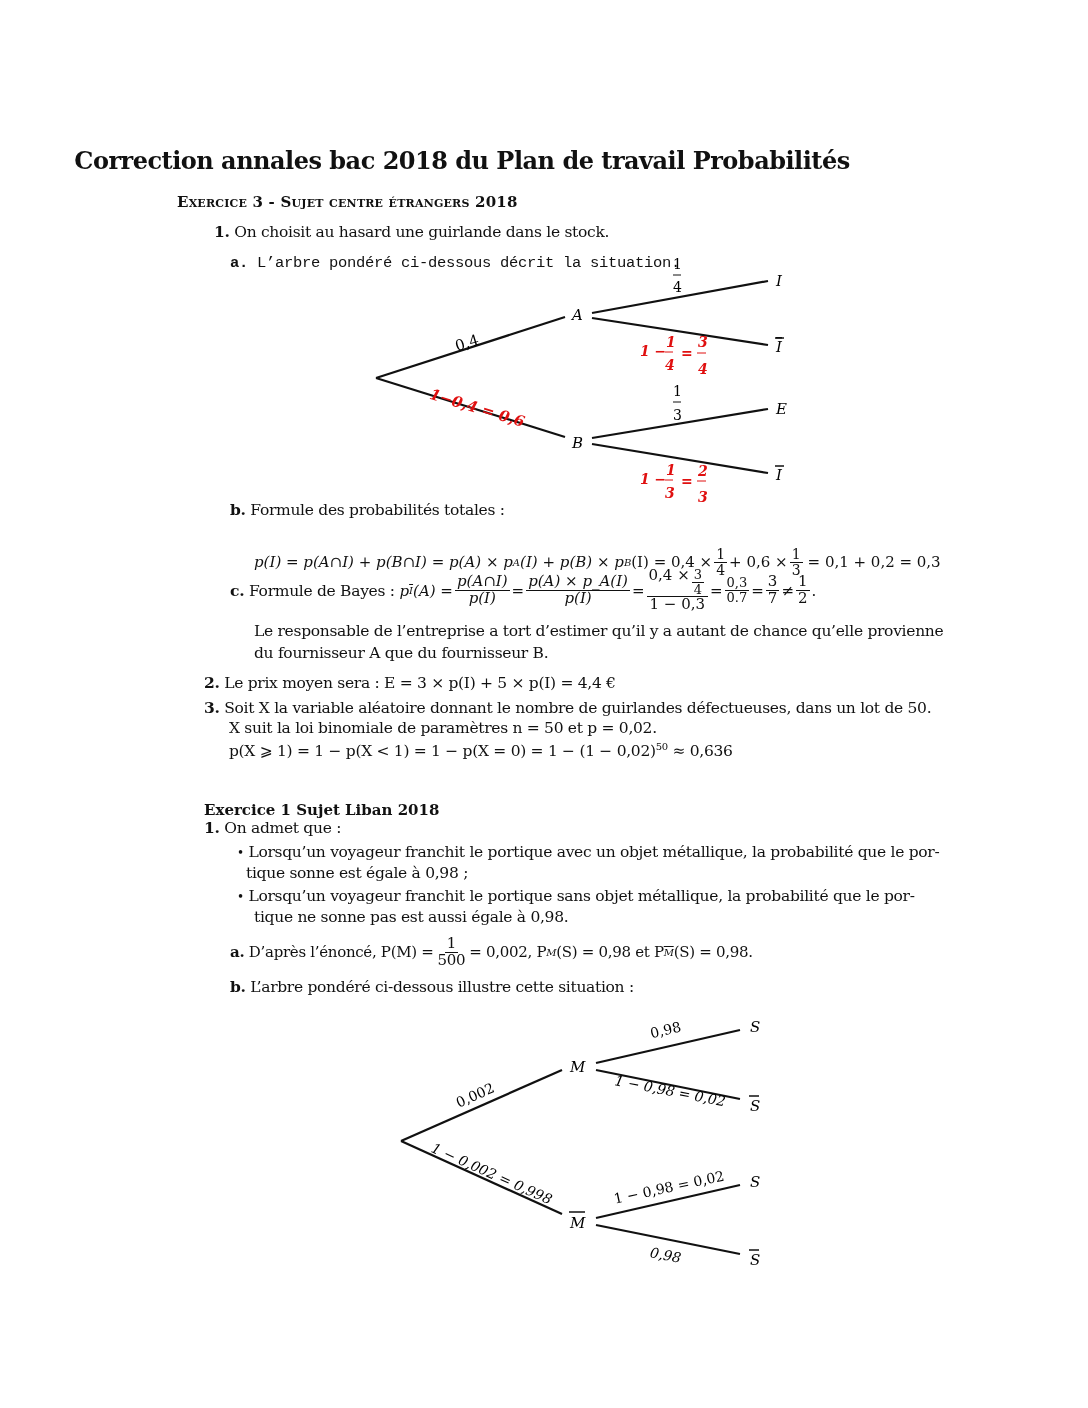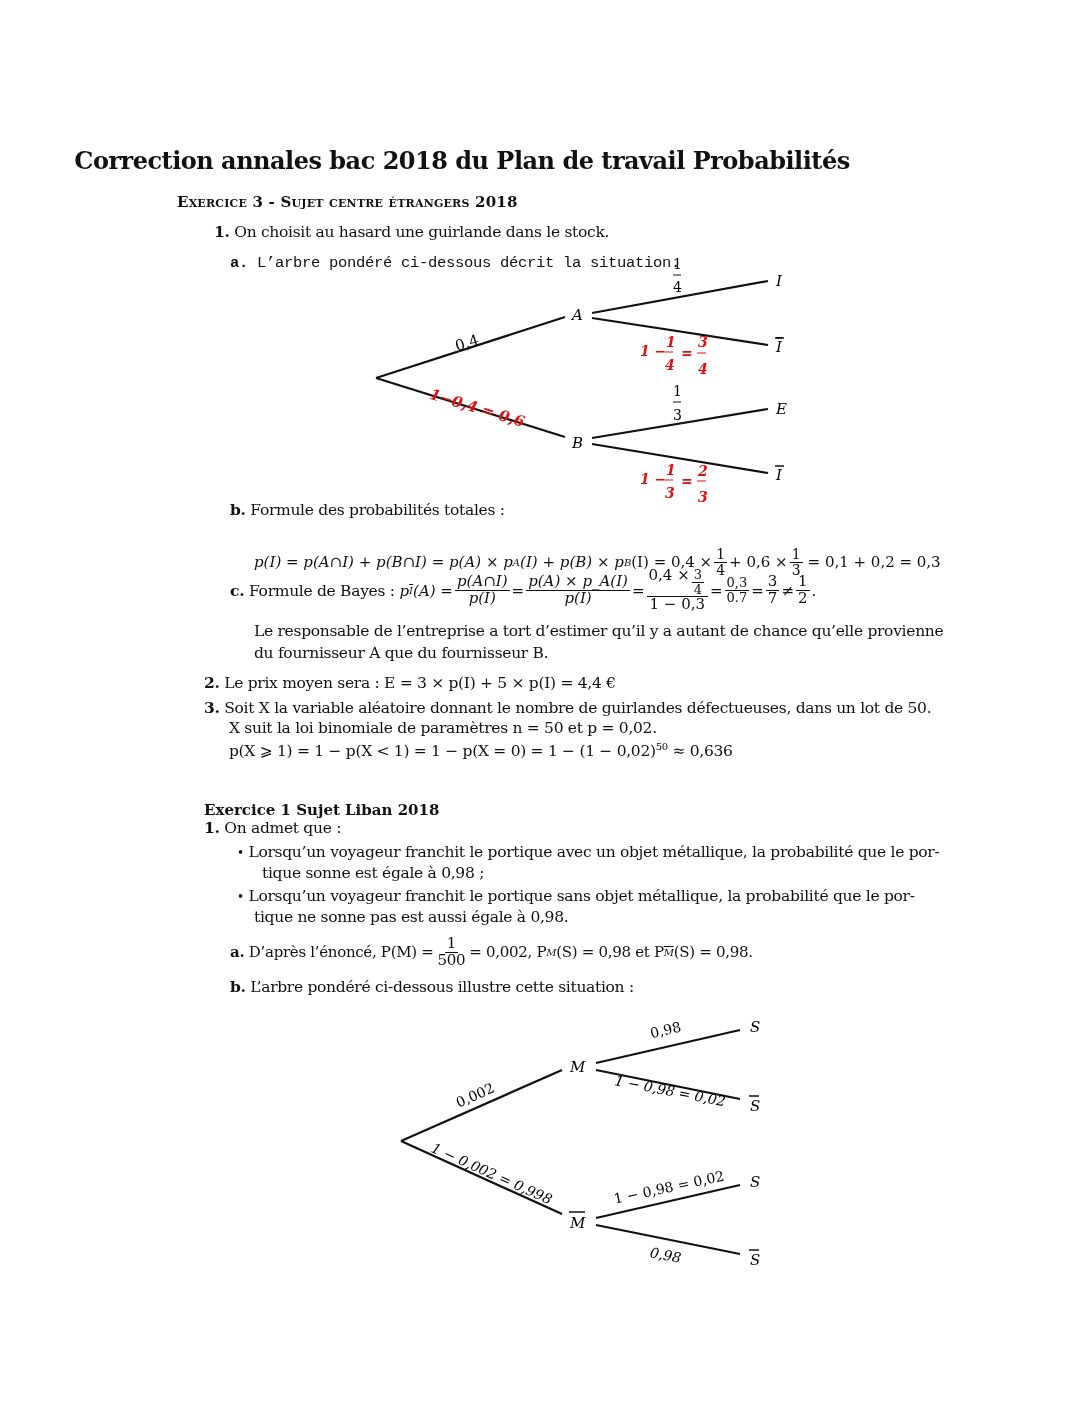--- a/index.html
+++ b/index.html
@@ -168,21 +168,21 @@
 <div class="abs ex-head2" style="left:204px; top:793px;margin-top:8px;">Exercice 1 Sujet Liban 2018</div>
 <div class="abs txt" style="left:204px; top:818px;">
   <span class="num">1.</span>
   <span>On admet que :</span>
 </div>
 
 <div class="abs txt" style="left:237px; top:843px;">
   <span class="bullet">•</span>
   <span>Lorsqu’un voyageur franchit le portique avec un objet métallique, la probabilité que le por-</span>
 </div>
-<div class="abs txt" style="left:262px; top:864px;">tique sonne est égale à 0,98 ;</div>
+<div class="abs txt" style="left:246px; top:864px;">tique sonne est égale à 0,98 ;</div>
 <div class="abs txt" style="left:237px; top:887px;">
   <span class="bullet">•</span>
   <span>Lorsqu’un voyageur franchit le portique sans objet métallique, la probabilité que le por-</span>
 </div>
 <div class="abs txt" style="left:254px; top:908px;">tique ne sonne pas est aussi égale à 0,98.</div>
 
 <div class="abs math txt" style="left:230px; top:936px; display:flex; align-items:center;">
   <span class="num">a.</span>&nbsp;
   <span>D’après l’énoncé, P(M) =</span>
   <span class="frac" style="font-size:15px;">

